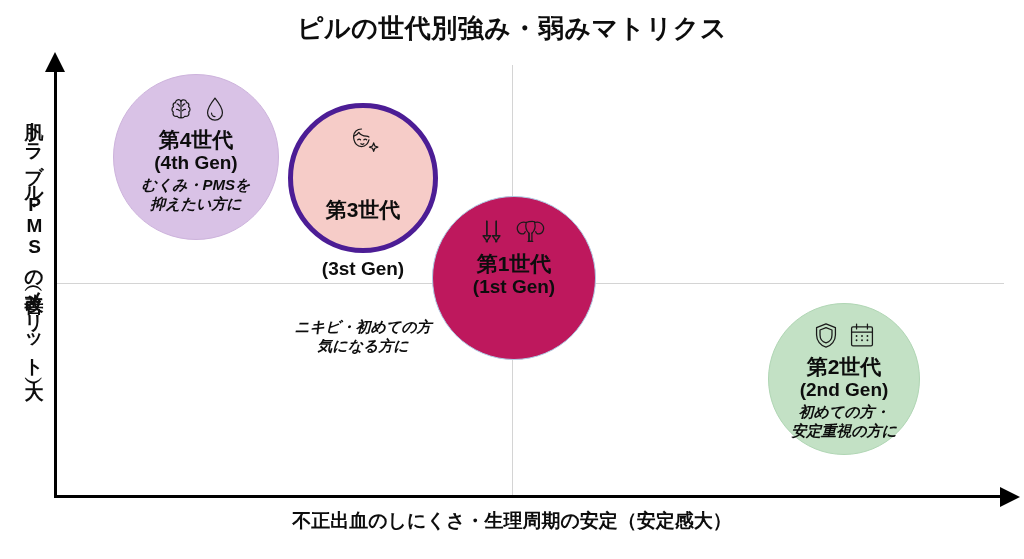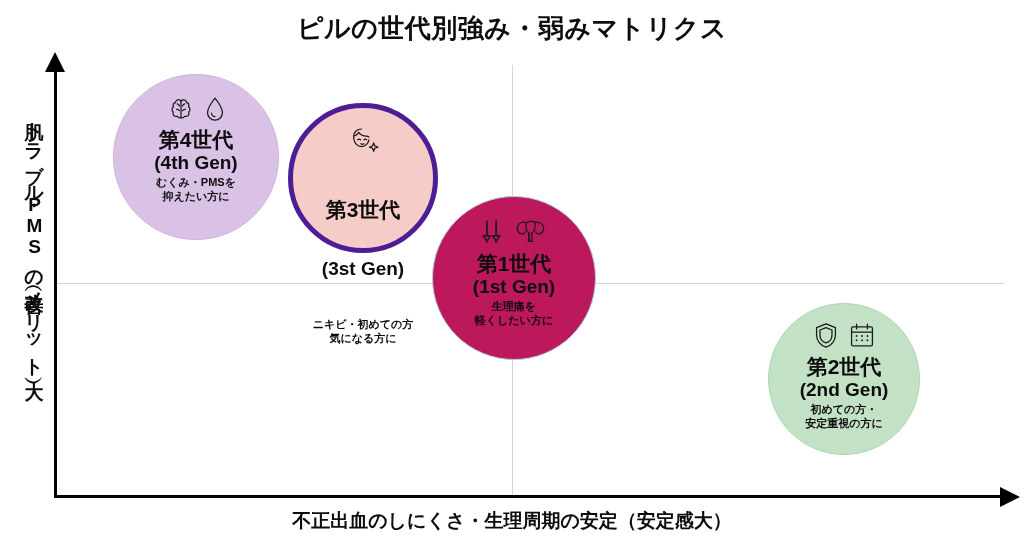--- a/index.html
+++ b/index.html
@@ -144,25 +144,26 @@
     margin-top: 5px;
     white-space: nowrap;
   }
   .bubble .gen-en {
     font-size: 19px;
     font-weight: 700;
     line-height: 1.12;
     white-space: nowrap;
   }
   .bubble .desc {
-    font-size: 11px;
+    font-size: 15px;
     font-weight: 700;
     line-height: 1.25;
     margin-top: 3px;
     white-space: pre-line;
+    font-style: italic;
   }
 
   
   #bubble-gen4 {
     left: 113px; top: 74px; width: 166px; height: 166px;
     background: #d9c2e6;
     border: 1px solid #cdb3dc;
     padding-top: 20px;
   }
   #bubble-gen3 {
@@ -260,22 +261,20 @@
           <path d="M16.6 18.3v9.4h3.3v-9.4"></path>
           <path d="M13.5 6.2c-2.6-.8-5.5-.5-7.6 1.3-2.3 2-3.1 5.3-2 8.1.8 2 2.6 3.3 4.6 3.5 1.8.2 3.4-.9 3.8-2.6"></path>
           <path d="M23 6.2c2.6-.8 5.5-.5 7.6 1.3 2.3 2 3.1 5.3 2 8.1-.8 2-2.6 3.3-4.6 3.5-1.8.2-3.4-.9-3.8-2.6"></path>
           <path d="M13.5 6.2c2.2-1 4.4-1.3 6.7-1.3 1.2 0 2 .2 2.8.5"></path>
           <path d="M15.6 27.7h5.2"></path>
         </svg>
       </span>
     </div>
     <div class="gen-ja">第1世代</div>
     <div class="gen-en">(1st Gen)</div>
-    <div class="desc">生理痛を
-軽くしたい方に</div>
   </div>
 
   <div class="bubble" id="bubble-gen2">
     <div class="icons">
       <span>
         <svg width="26" height="29" viewBox="0 0 28 32" fill="none" stroke="#1a1a1a" stroke-width="1.4" stroke-linecap="round" stroke-linejoin="round">
           <path d="M14 3.2 3.6 7.3v8.2c0 6.2 4.3 11.7 10.4 13.3 6.1-1.6 10.4-7.1 10.4-13.3V7.3z"></path>
           <path d="M14 7.4 7.4 9.9v5.5c0 4 2.7 7.6 6.6 8.8 3.9-1.2 6.6-4.8 6.6-8.8V9.9z"></path>
         </svg>
       </span>

